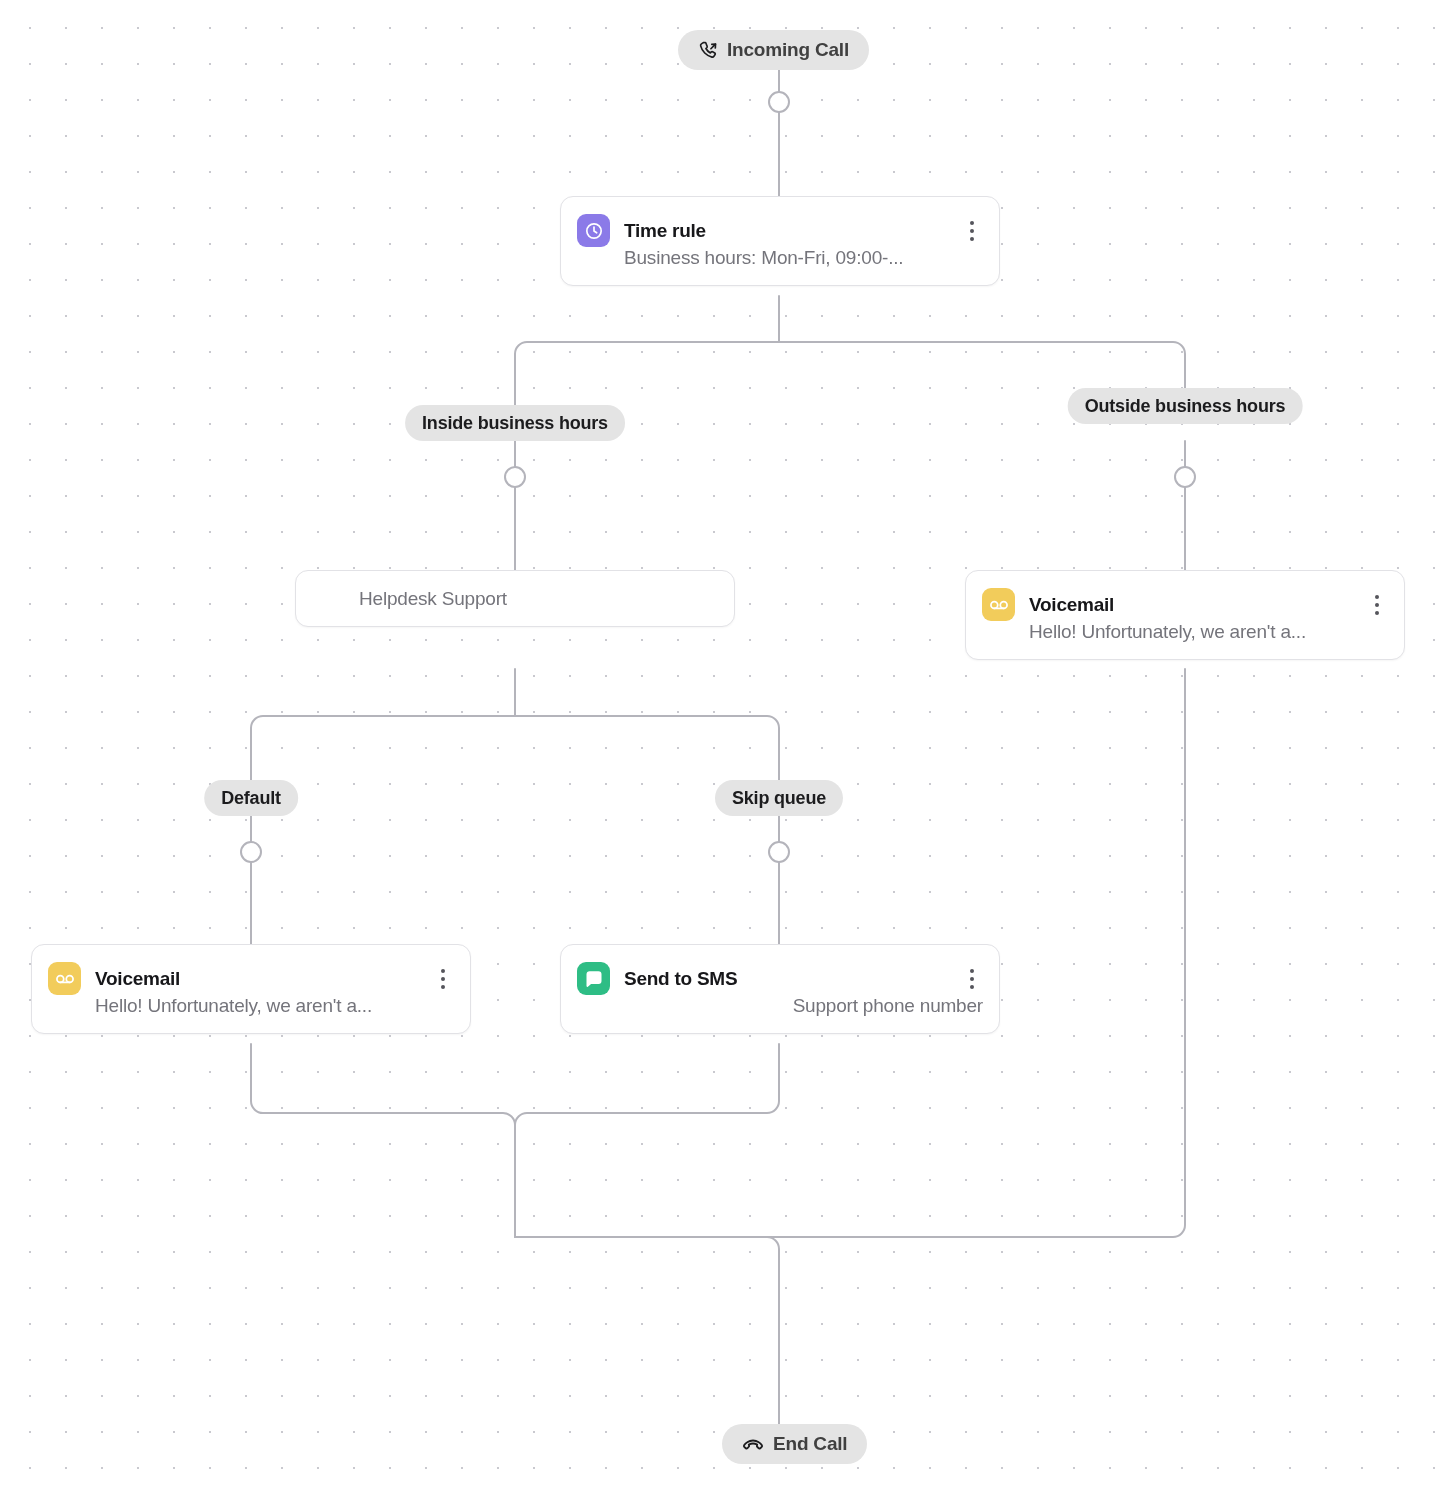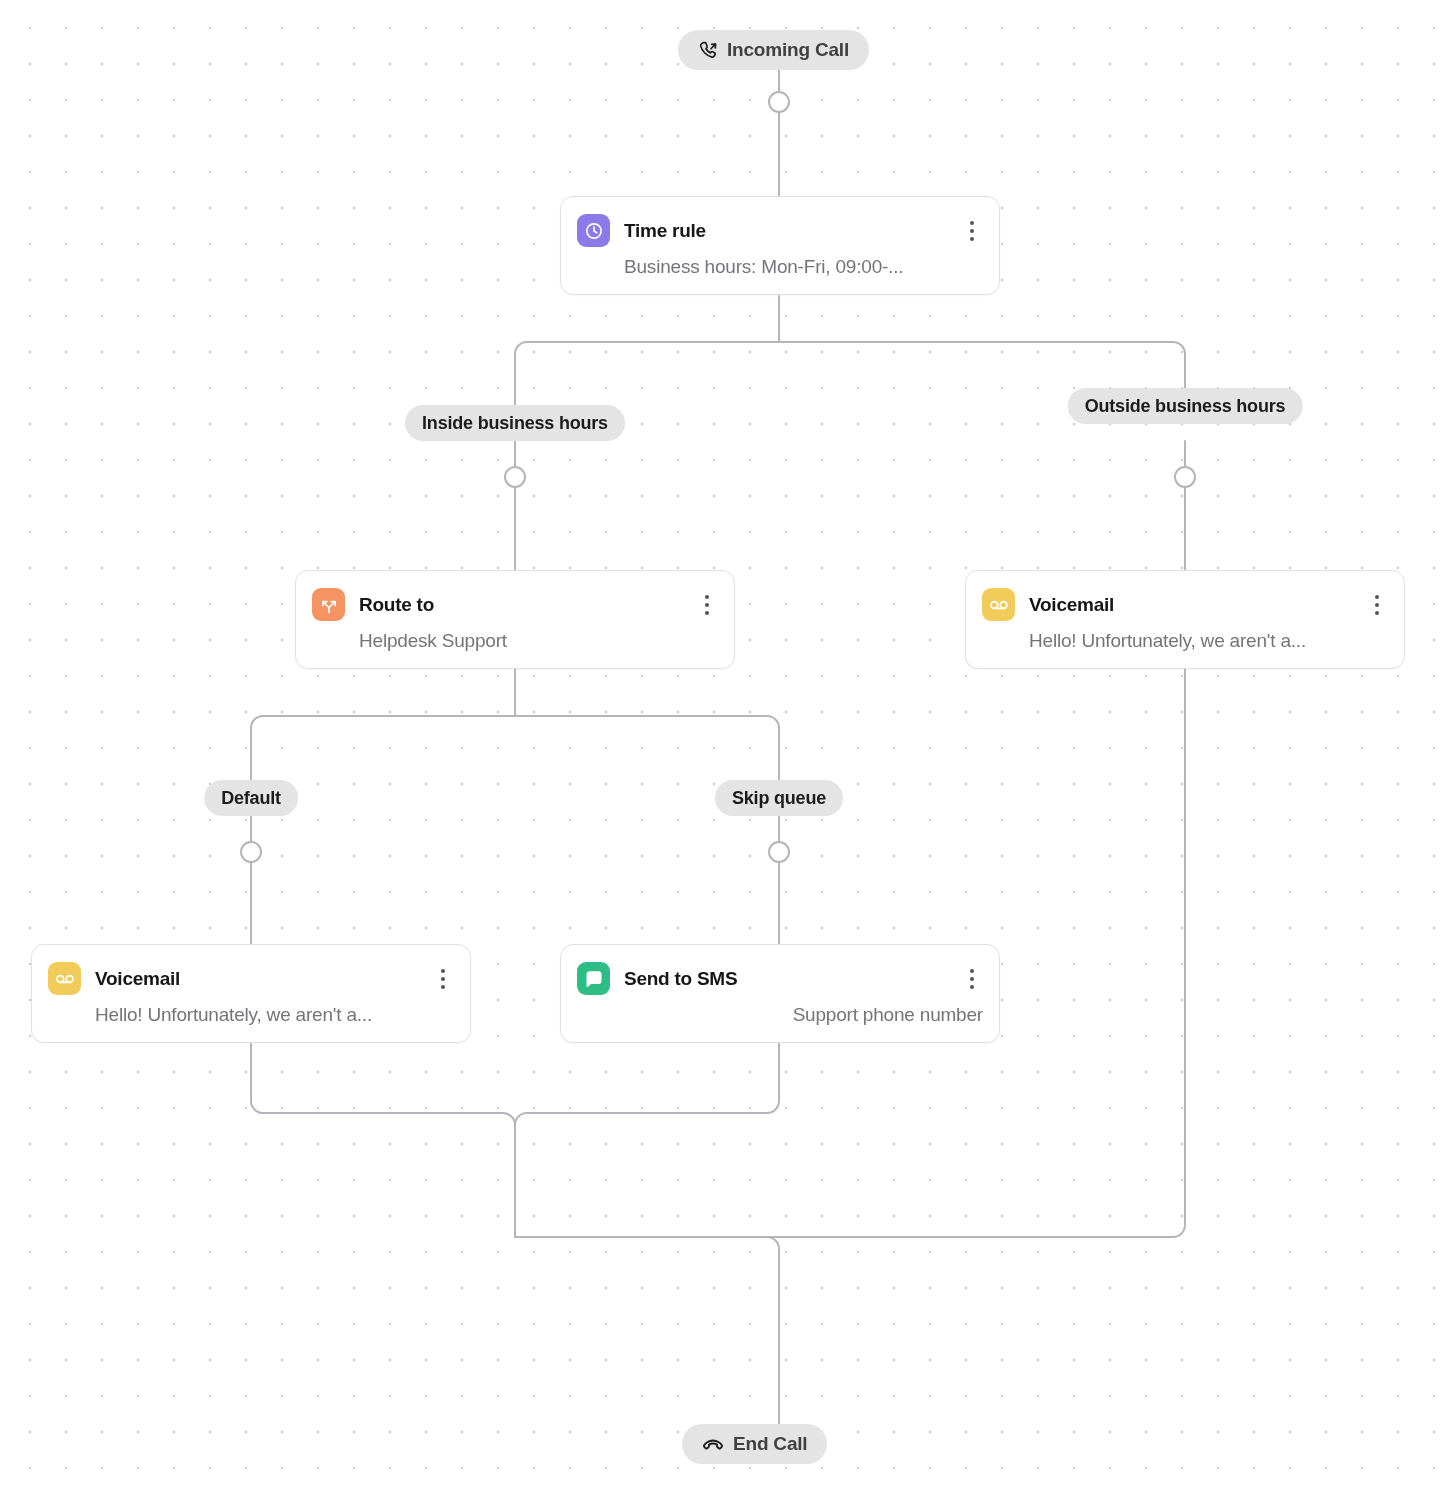--- a/index.html
+++ b/index.html
@@ -131,21 +131,20 @@
     cursor: pointer;
   }
   .node-menu i {
     display: block;
     width: 4px;
     height: 4px;
     border-radius: 50%;
     background: #55555c;
   }
   .node-sub {
-    margin-top: 9px;
     font-size: 19px;
     color: #74747b;
     letter-spacing: -0.2px;
     white-space: nowrap;
     overflow: hidden;
     text-overflow: ellipsis;
   }
   .node-sub.indent { margin-left: 47px; }
 </style>
 </head>
@@ -218,37 +217,20 @@
   </div>
 
   <div class="branch-label" style="left:515px; top:405px;">
     <span>Inside business hours</span>
   </div>
   <div class="branch-label" style="left:1185px; top:388px;">
     <span>Outside business hours</span>
   </div>
 
   <div class="node" style="left:295px; top:570px; width:440px;">
-    <div class="node-head">
-      <span class="node-icon" style="background:#f59361;">
-        <svg width="20" height="20" viewBox="0 0 24 24" fill="none" stroke="#ffffff" stroke-width="2" stroke-linecap="round" stroke-linejoin="round">
-          <path d="M12 21v-6"></path>
-          <path d="M12 15 5.5 8.5"></path>
-          <path d="M12 15l6.5-6.5"></path>
-          <path d="M4.6 13V8h5"></path>
-          <path d="M19.4 13V8h-5"></path>
-        </svg>
-      </span>
-      <span class="node-title">Route to</span>
-      <span class="node-menu">
-        <i></i>
-          <i></i>
-          <i></i>
-      </span>
-    </div>
     <div class="node-sub indent">Helpdesk Support</div>
   </div>
 
   <div class="node" style="left:965px; top:570px; width:440px;">
     <div class="node-head">
       <span class="node-icon" style="background:#f2cc5b;">
         <svg width="22" height="22" viewBox="0 0 24 24" fill="none" stroke="#ffffff" stroke-width="1.9" stroke-linecap="round" stroke-linejoin="round">
           <circle cx="6.9" cy="12" r="3.7"></circle>
           <circle cx="17.1" cy="12" r="3.7"></circle>
           <path d="M6.9 15.7h10.2"></path>
@@ -301,21 +283,21 @@
       <span class="node-title">Send to SMS</span>
       <span class="node-menu">
         <i></i>
           <i></i>
           <i></i>
       </span>
     </div>
     <div class="node-sub indent">Support phone number</div>
   </div>
 
-  <div class="pill" style="left:682px; top:1424px;">
+  <div class="pill" style="left:722px; top:1424px;">
     <span>
       <svg width="22" height="22" viewBox="0 0 24 24" fill="none" stroke="#1c1c1e" stroke-width="2" stroke-linecap="round" stroke-linejoin="round">
         <path d="M2.6 15.3a1.6 1.6 0 0 1-.3-2c.6-1 1.7-2.3 3.4-3.3C7.6 8.8 9.7 8.2 12 8.2s4.4.6 6.3 1.8c1.7 1 2.8 2.3 3.4 3.3a1.6 1.6 0 0 1-.3 2l-1.5 1.3a1.4 1.4 0 0 1-1.9-.1l-1.4-1.5a1.4 1.4 0 0 1-.3-1.4l.3-.9a9.6 9.6 0 0 0-9.2 0l.3.9a1.4 1.4 0 0 1-.3 1.4L6 16.5a1.4 1.4 0 0 1-1.9.1z"></path>
       </svg>
     </span>
     <span>End Call</span>
   </div>
 
 </div>
 

